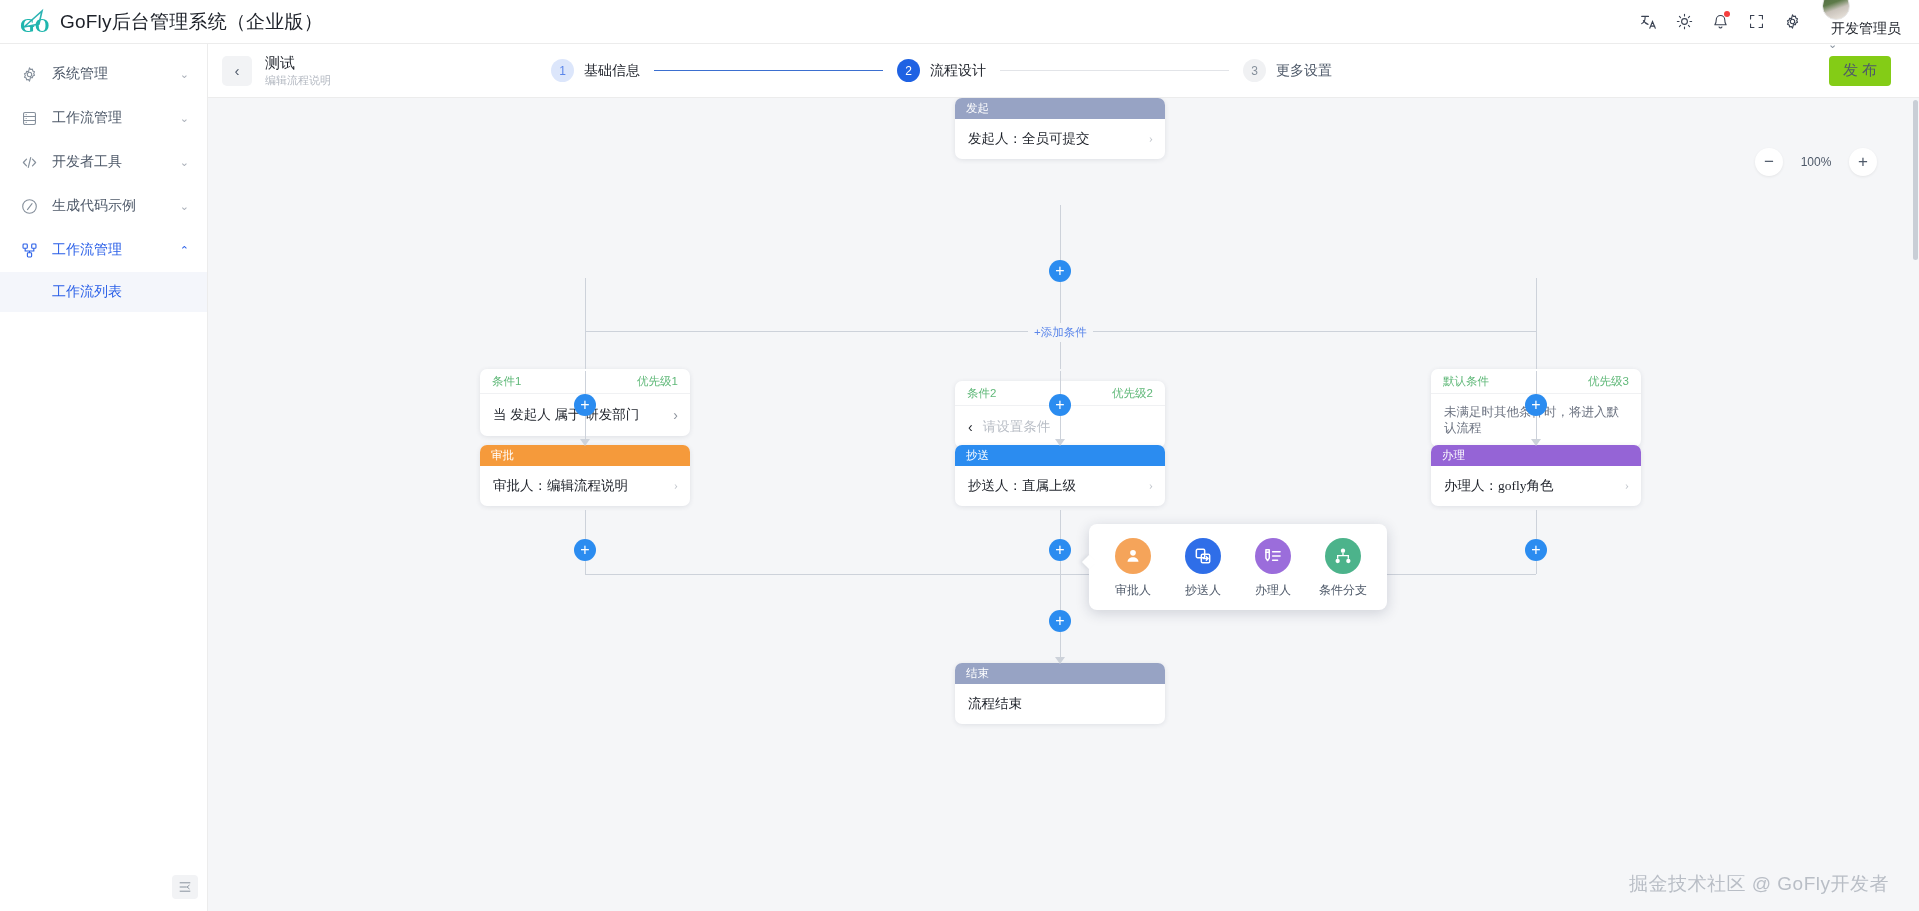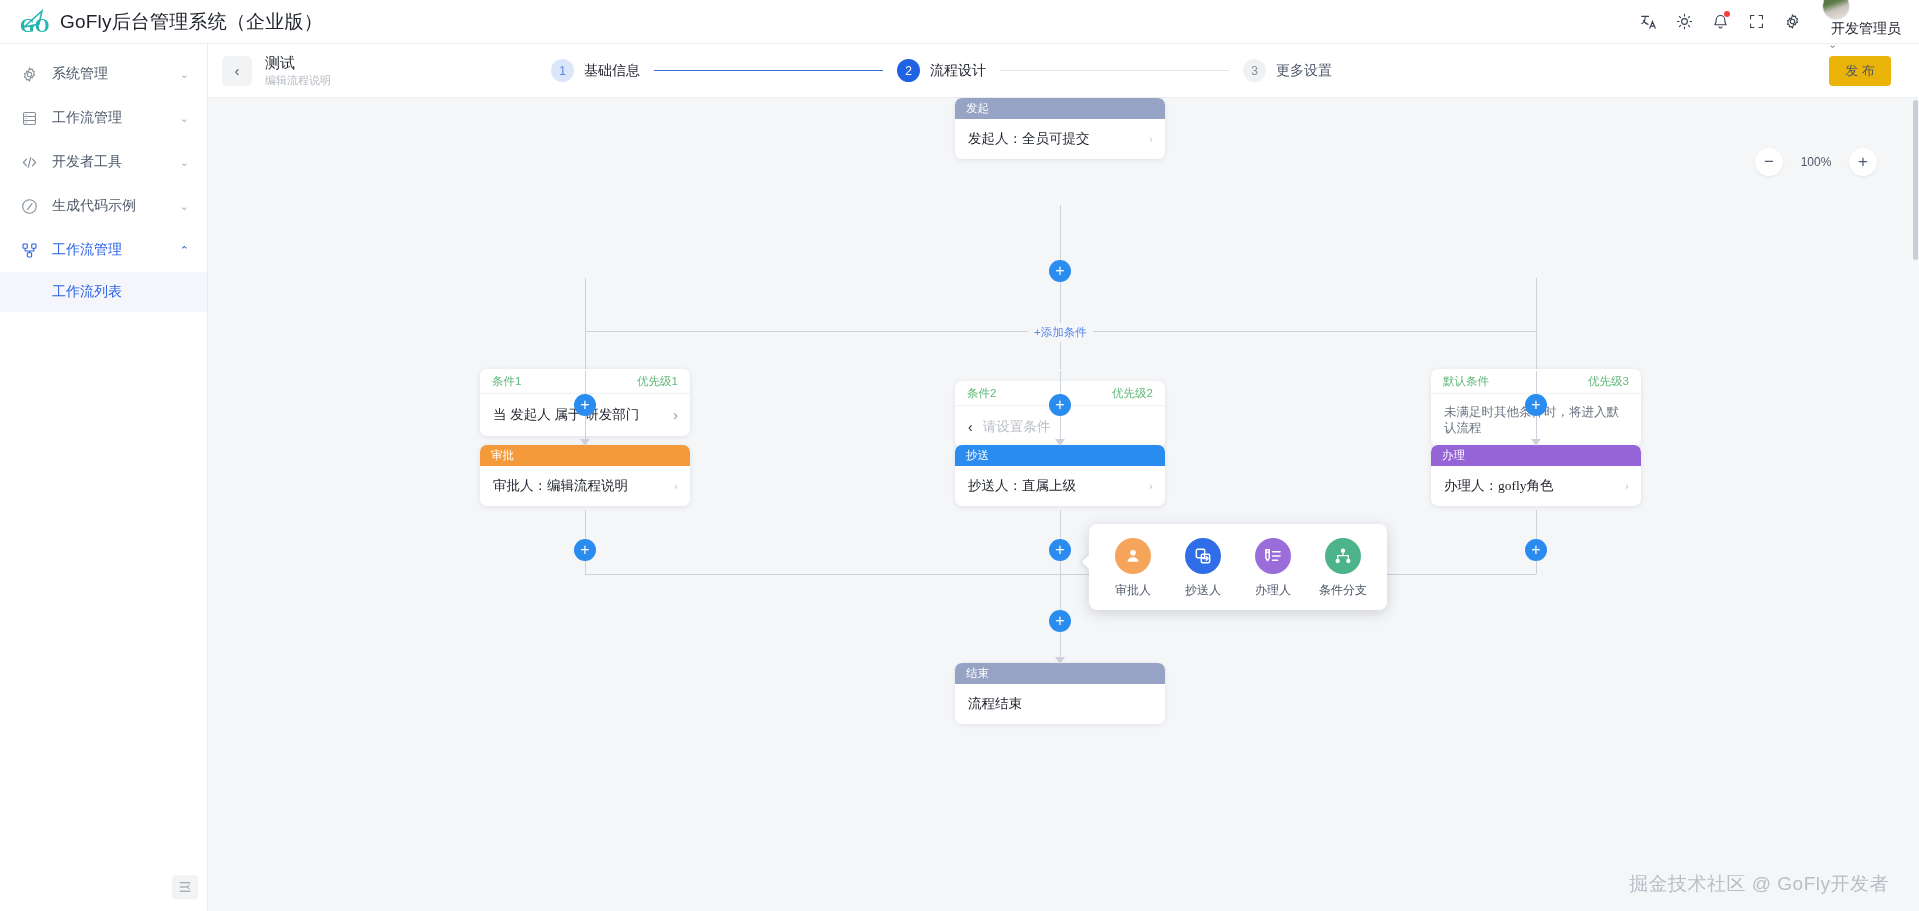--- a/index.html
+++ b/index.html
@@ -94,21 +94,21 @@
   .step-num.current { background: #1f62e3; color: #ffffff; }
   .step-num.todo { background: #f0f1f3; color: #86909c; }
   .step-label { font-size: 14px; margin-left: 10px; white-space: nowrap; }
   .step-label.on { color: #1d2129; }
   .step-label.off { color: #4e5969; }
   .step-line { width: 229px; height: 1px; margin: 0 14px; }
   .step-line.blue { background: #3b6fd0; }
   .step-line.grey { background: #e2e4e8; }
   .publish-btn {
     margin-left: auto; margin-right: 28px; width: 62px; height: 30px;
-    border-radius: 4px; background: #eab308; color: #4e5969; font-size: 13px;
+    border-radius: 4px; background: #84cc16; color: #4e5969; font-size: 15px;
     display: flex; align-items: center; justify-content: center; cursor: pointer;
   }
 
   
   .canvas {
     position: absolute; top: 98px; left: 208px; width: 1711px; height: 813px;
     background: #f5f6f8; overflow: hidden;
   }
   .zoomctl {
     position: absolute; top: 50px; right: 42px;

